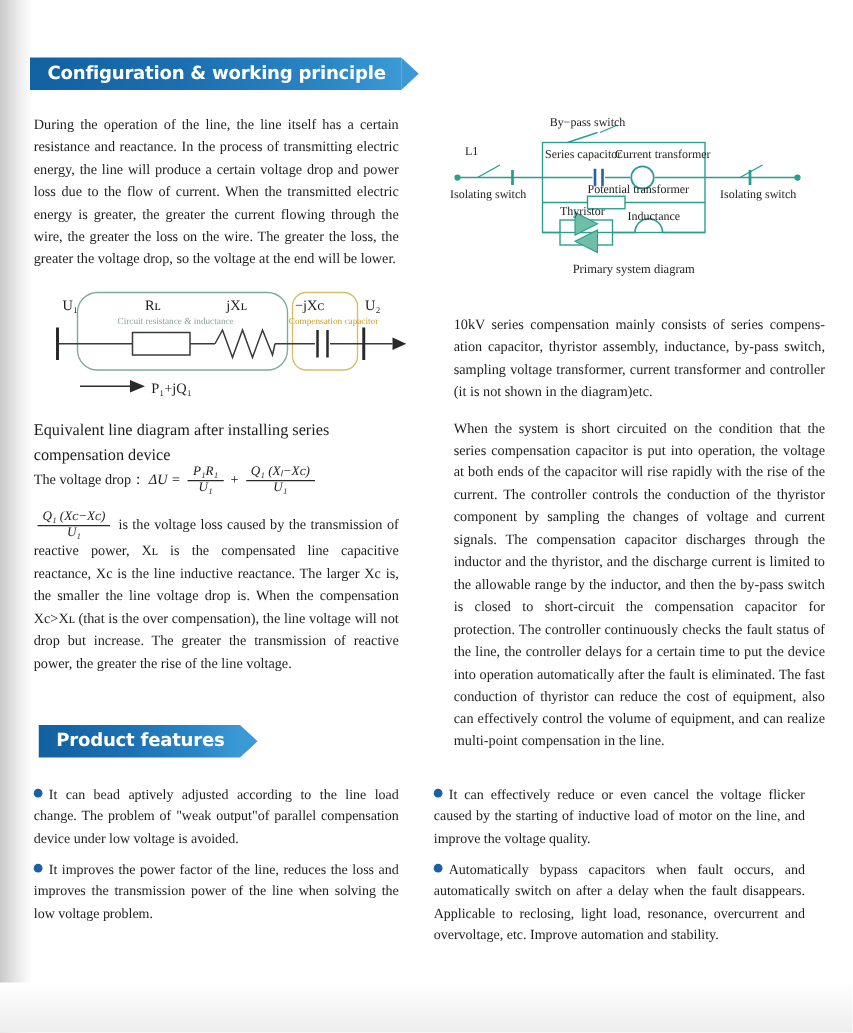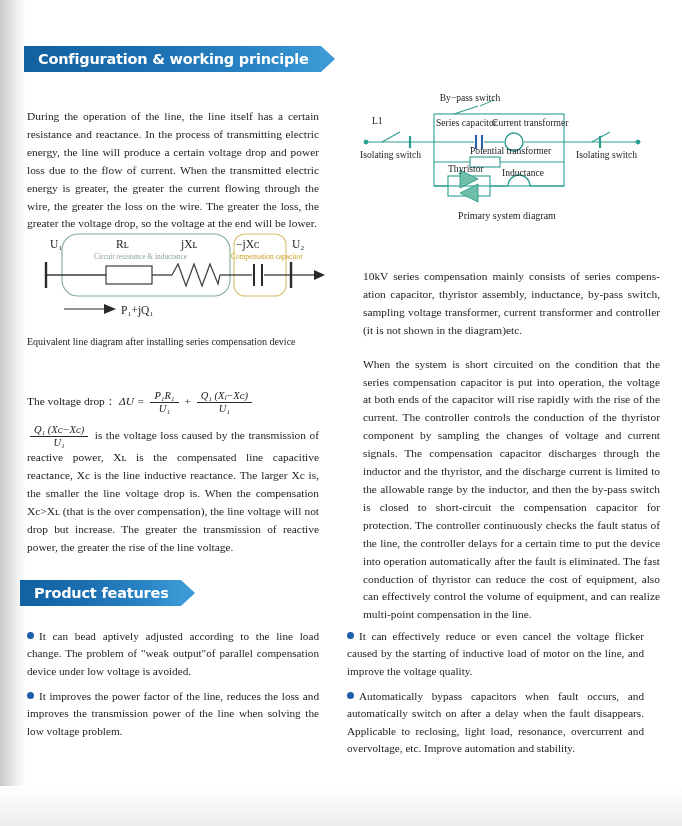--- a/index.html
+++ b/index.html
@@ -67,26 +67,26 @@
   }
 
   
   .col {
     position: absolute;
     font-size: 11.4px;
     line-height: 1.57;
     text-align: justify;
     color: #1d1d1d;
   }
-  .col p { margin: 16px 0 11px 0; }
+  .col p { margin: 0 0 11px 0; }
   .col p:last-child { margin-bottom: 0; }
 
   .caption {
     position: absolute;
-    font-size: 10px;
+    font-size: 13px;
     line-height: 1.5;
     color: #1d1d1d;
     text-align: left;
   }
   .fig-caption {
     position: absolute;
     font-size: 10px;
     color: #1d1d1d;
     text-align: center;
     width: 100%;
@@ -206,21 +206,21 @@
       <text class="lbl-dark" x="210" y="20" font-size="11.5">−jXᴄ</text>
       <text class="lbl-dark" x="266" y="20" font-size="11.5">U₂</text>
       <text class="lbl-teal" x="68" y="31" font-size="7.4">Circuit resistance &amp;  inductance</text>
       <text class="lbl-gold" x="205" y="31" font-size="7.4">Compensation capacitor</text>
       <text class="lbl-dark" x="95" y="86" font-size="11.5">P₁+jQ₁</text>
     </svg>
   </div>
 
   <div class="caption" style="left:27px; top:334px; width:292px;">Equivalent line diagram after installing series compensation device</div>
 
-  <div class="formula-line" style="left:27px; top:390px;">
+  <div class="formula-line" style="left:27px; top:372px;">
     <span>The voltage drop：</span>
     <span class="math">ΔU =</span>
     <span class="frac">
       <span class="num math">P₁R₁</span>
       <span class="den math">U₁</span>
     </span>
     <span>+</span>
     <span class="frac">
       <span class="num math">Q₁ (Xₗ−Xᴄ)</span>
       <span class="den math">U₁</span>
@@ -303,21 +303,21 @@
     </svg>
   </div>
 
   <div class="fig-caption" style="left:352px; top:210px; width:310px;">Primary system diagram</div>
 
   <div class="col" style="left:363px; top:252px; width:297px;">
     <p>10kV series compensation mainly consists of series compens-ation capacitor, thyristor assembly, inductance, by-pass switch, sampling voltage transformer, current transformer and controller (it is not shown in the diagram)etc.</p>
     <p>When the system is short circuited on the condition that the series compensation capacitor is put into operation, the voltage at both ends of the capacitor will rise rapidly with the rise of the current. The controller controls the conduction of the thyristor component by sampling the changes of voltage and current signals. The compensation capacitor discharges  through the inductor and the thyristor, and the discharge current is limited to the allowable range by the inductor, and then the by-pass switch is closed to short-circuit the compensation capacitor for protection. The controller continuously checks the fault status of the line, the controller delays for a certain time to put the device into operation automatically after the fault is eliminated. The fast conduction of thyristor can reduce the cost of equipment, also can effectively control the volume of equipment, and can realize multi-point compensation in the line.</p>
   </div>
 
-  <div class="banner" style="left:20px; top:580px;">
+  <div class="banner" style="left:31px; top:580px;">
     <div class="bar">
       <span class="label">Product features</span>
     </div>
     <div class="tip"></div>
   </div>
 
   <div class="bullet" style="left:27px; top:628px; width:292px;">
     <span class="dot"></span><span>It can bead aptively adjusted according  to  the  line  load  change. The problem of "weak output"of  parallel compensation device under low voltage is avoided.</span>
   </div>
 

